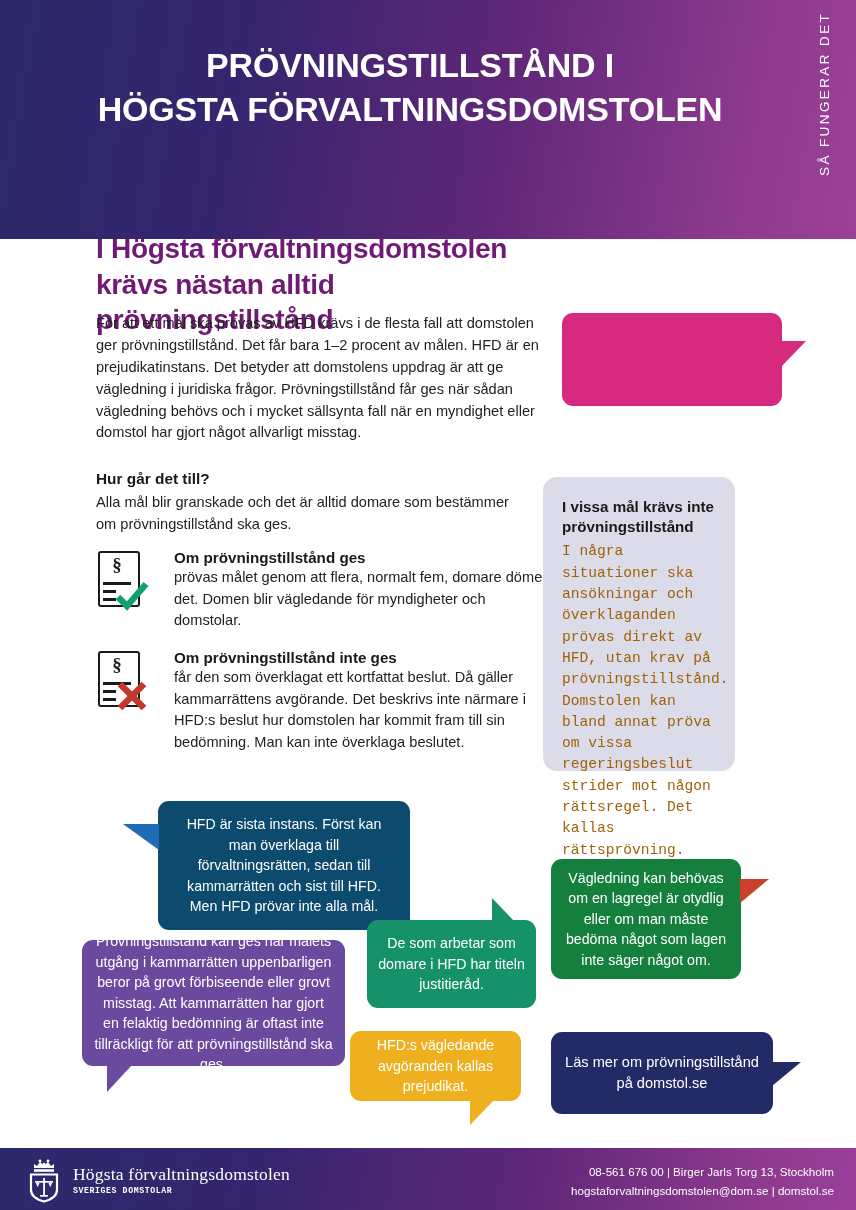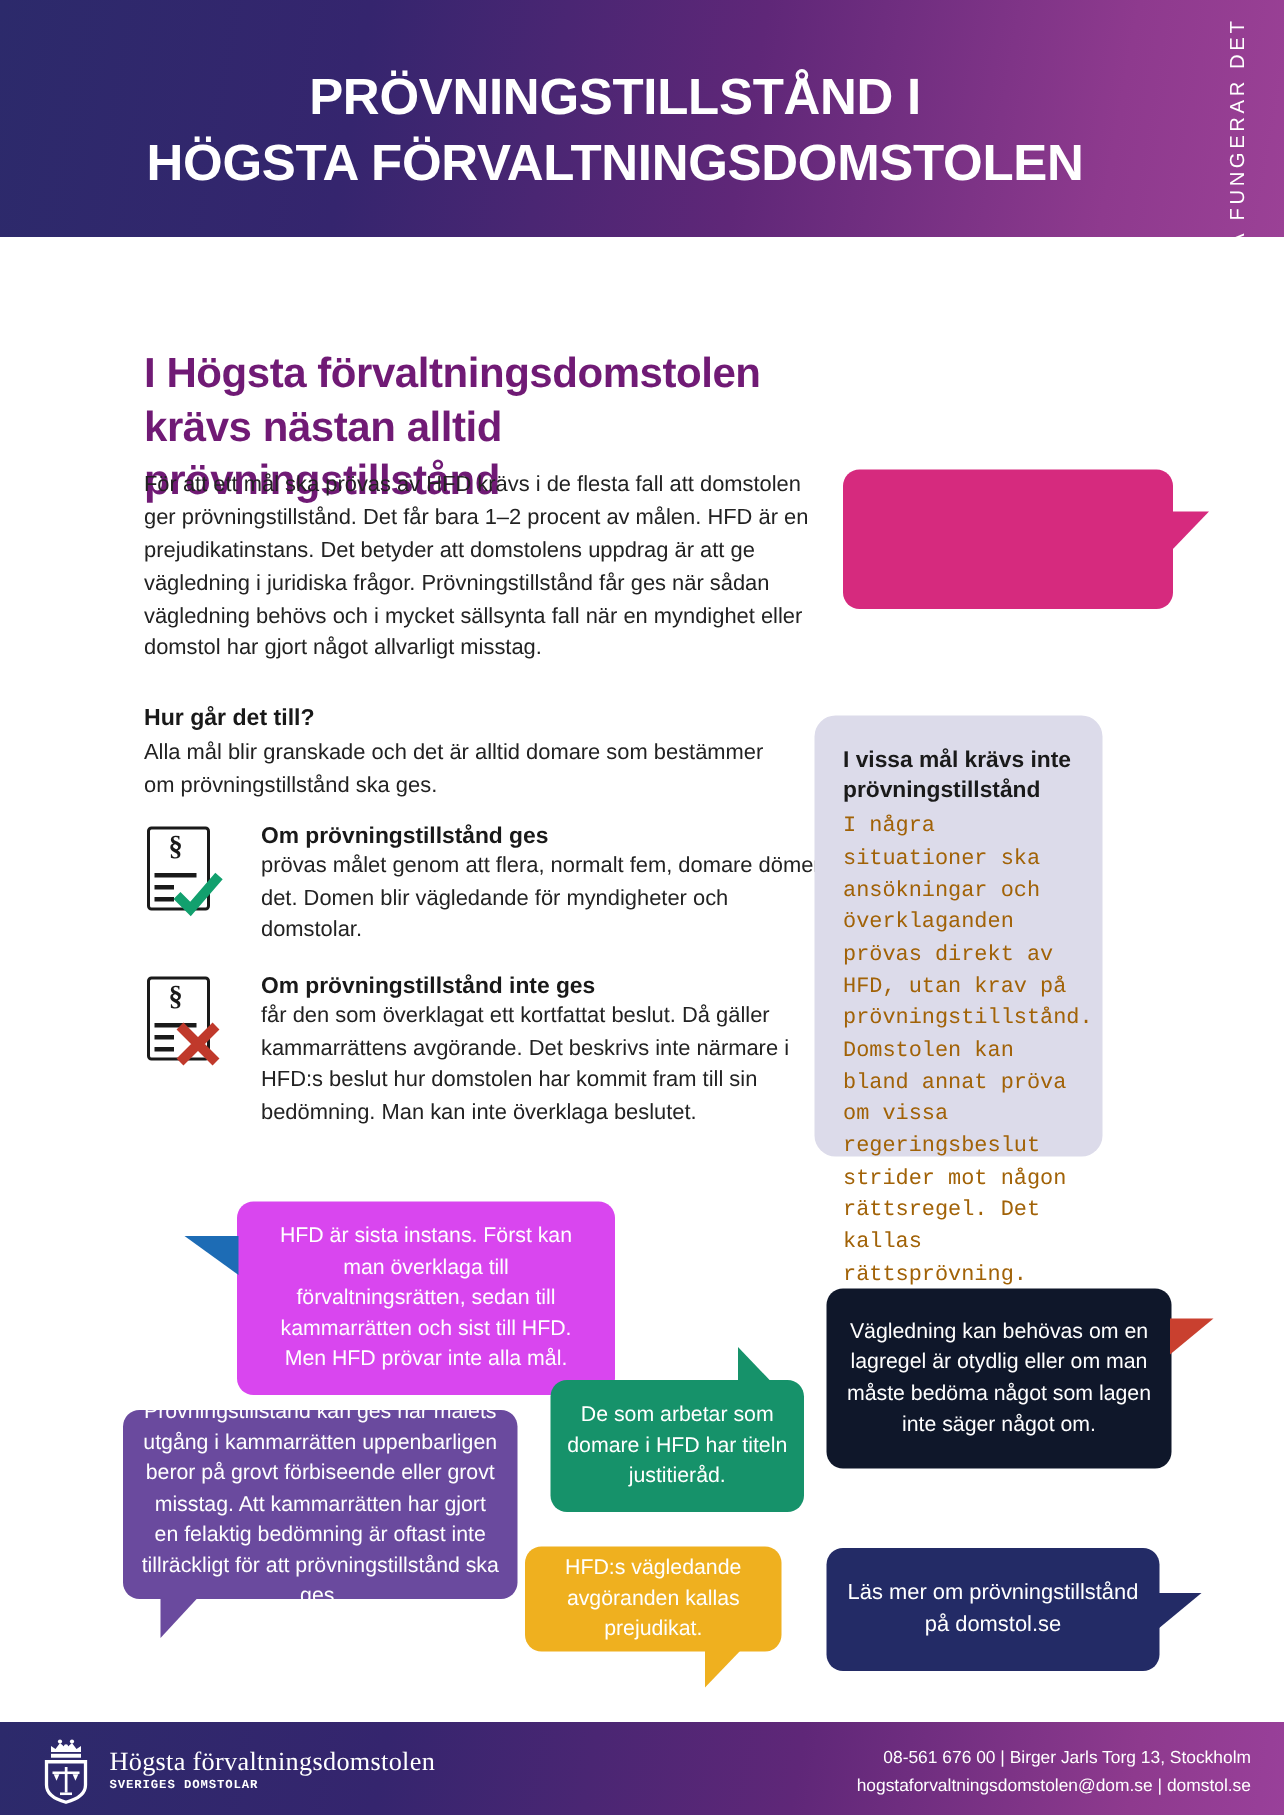--- a/index.html
+++ b/index.html
@@ -10,21 +10,21 @@
     background: #ffffff;
     font-family: "Liberation Sans", sans-serif;
     overflow: hidden;
     position: relative;
   }
 
   
   .header {
     position: absolute;
     left: 0; top: 0;
-    width: 856px; height: 158px;
+    width: 856px; height: 239px;
     background: linear-gradient(100deg, #2c2a6b 0%, #35256e 28%, #5f2778 58%, #8e3a8e 86%, #9b4196 100%);
   }
   .header-title {
     position: absolute;
     left: 40px; top: 44px;
     width: 740px;
     text-align: center;
     color: #ffffff;
     font-size: 34px;
     font-weight: bold;
@@ -184,37 +184,37 @@
     font-size: 14.6px;
     color: #a16207;
     line-height: 1.46;
     font-family: Liberation Mono, monospace;
   }
 
   
   .blue { left: 158px; top: 801px; }
   .blue .bub-box {
     width: 252px; height: 129px;
-    background: #d946ef;
+    background: #0c4a6e;
     font-size: 14.2px;
     line-height: 1.45;
     padding: 0 16px;
   }
   .blue .bub-tail {
     left: -35px; top: 23px;
     width: 0; height: 0;
     border-top: 0 solid transparent;
     border-bottom: 26px solid transparent;
     border-right: 36px solid #1d6cb5;
   }
 
   .red { left: 551px; top: 859px; }
   .red .bub-box {
-    width: 230px; height: 120px;
-    background: #0f172a;
+    width: 190px; height: 120px;
+    background: #15803d;
     font-size: 14.2px;
     line-height: 1.45;
     padding: 0 13px;
   }
   .red .bub-tail {
     right: -28px; top: 20px;
     width: 0; height: 0;
     border-top: 0 solid transparent;
     border-bottom: 24px solid transparent;
     border-left: 29px solid #c9402f;

